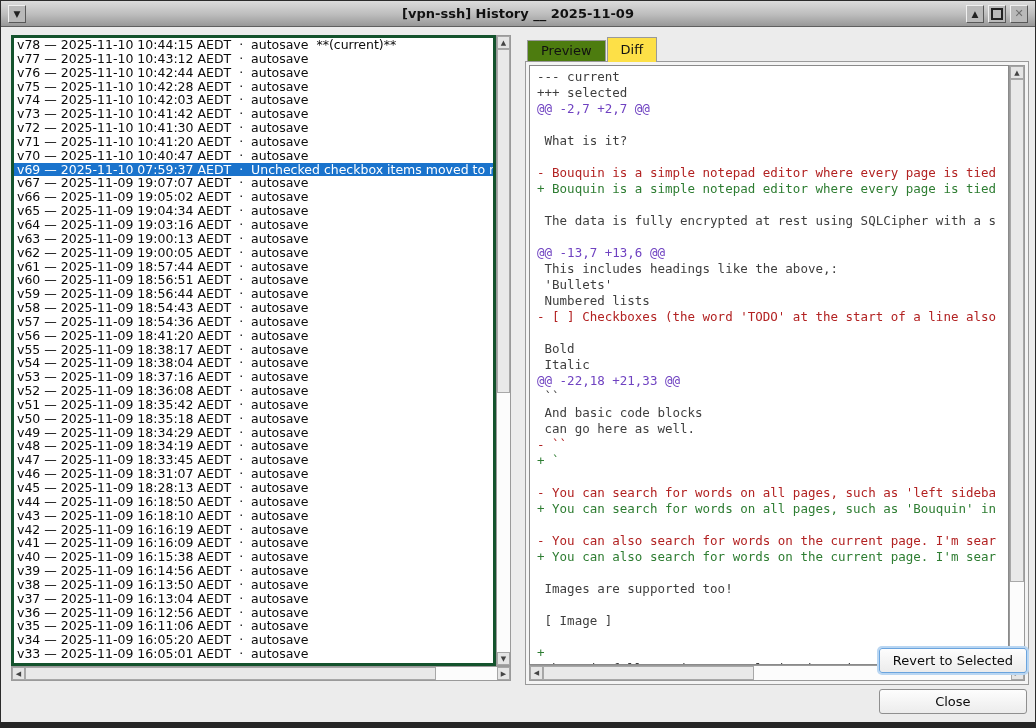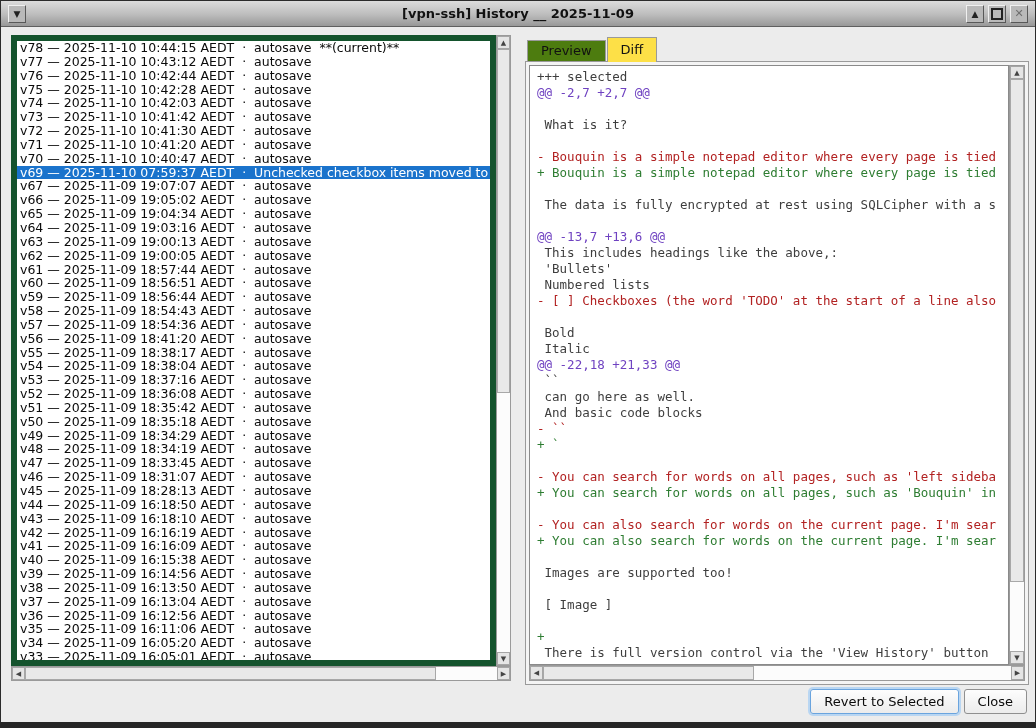--- a/index.html
+++ b/index.html
@@ -28,21 +28,21 @@
   .tb-left{margin-left:5px;display:flex;}
   .tb-right{margin-left:auto;margin-right:5px;display:flex;}
   .tb-btn.close-glyph{color:#6e6e6e;font-weight:bold;font-size:11px;}
   .tb-btn .sq{width:8px;height:8px;border:2px solid #222;}
   
   .list-panel{
     position:absolute;left:10px;top:34px;width:500px;height:646px;
     display:grid;grid-template-columns:1fr 15px;grid-template-rows:1fr 15px;
   }
   .list-view{
-    background:#fff;border:6px solid #14532d;overflow:hidden;box-sizing:border-box;
+    background:#fff;border:3px solid #14532d;overflow:hidden;box-sizing:border-box;
   }
   .lrow{
     height:13.85px;line-height:13.9px;padding-left:3px;
     font-size:12.5px;color:#0a0a0a;white-space:pre;overflow:hidden;
   }
   .lrow.sel{background:var(--selection,#1a73cc);color:#fff;}
   
   .vscroll{
     display:flex;flex-direction:column;background:#fcfcfc;
     border:1px solid #9a9a9a;box-sizing:border-box;
@@ -88,21 +88,21 @@
     font-family:"DejaVu Sans Mono",monospace;font-size:12.5px;line-height:16px;
     white-space:pre;color:#3e3e3e;
   }
   .dline.meta{color:#3e3e3e;}
   .dline.ctx{color:#3e3e3e;}
   .dline.hunk{color:var(--diff-hunk,#6f42c1);}
   .dline.del{color:var(--diff-del,#b22222);}
   .dline.add{color:var(--diff-add,#2e7d32);}
   .notebook .hscroll{grid-column:1/3;}
   
-  .btn-row{position:absolute;right:8px;bottom:8px;display:flex;gap:5px;}
+  .btn-row{position:absolute;right:8px;bottom:8px;display:flex;gap:16px;flex-direction:column;}
   .btn{
     font-family:"DejaVu Sans",sans-serif;font-size:13px;color:#0a0a0a;
     background:linear-gradient(#fdfdfd,#ececec);
     border:1px solid #8f8f8f;border-radius:3px;padding:4px 13px;
   }
   .btn.focus{border:1px solid #6aa4de;box-shadow:0 0 0 2px #b9d6f2;}
 </style>
 </head>
 <body>
 
@@ -192,42 +192,43 @@
   </div>
 </div>
 
 <div class="tabs">
   <div class="tab">Preview</div>
   <div class="tab active">Diff</div>
 </div>
 
 <div class="notebook">
   <div class="diff-view">
+      <div class="dline meta">--- current</div>
       <div class="dline meta">+++ selected</div>
       <div class="dline hunk">@@ -2,7 +2,7 @@</div>
       <div class="dline ctx"> </div>
       <div class="dline ctx"> What is it?</div>
       <div class="dline ctx"> </div>
       <div class="dline del">- Bouquin is a simple notepad editor where every page is tied</div>
       <div class="dline add">+ Bouquin is a simple notepad editor where every page is tied</div>
       <div class="dline ctx"> </div>
       <div class="dline ctx"> The data is fully encrypted at rest using SQLCipher with a s</div>
       <div class="dline ctx"> </div>
       <div class="dline hunk">@@ -13,7 +13,6 @@</div>
       <div class="dline ctx"> This includes headings like the above,:</div>
       <div class="dline ctx"> 'Bullets'</div>
       <div class="dline ctx"> Numbered lists</div>
       <div class="dline del">- [ ] Checkboxes (the word 'TODO' at the start of a line also</div>
       <div class="dline ctx"> </div>
       <div class="dline ctx"> Bold</div>
       <div class="dline ctx"> Italic</div>
       <div class="dline hunk">@@ -22,18 +21,33 @@</div>
       <div class="dline ctx"> ``</div>
+      <div class="dline ctx"> And basic code blocks</div>
       <div class="dline ctx"> can go here as well.</div>
-      <div class="dline ctx"> And basic code blocks</div>
       <div class="dline del">- ``</div>
       <div class="dline add">+ `</div>
       <div class="dline ctx"> </div>
       <div class="dline del">- You can search for words on all pages, such as 'left sideba</div>
       <div class="dline add">+ You can search for words on all pages, such as 'Bouquin' in</div>
       <div class="dline ctx"> </div>
       <div class="dline del">- You can also search for words on the current page. I'm sear</div>
       <div class="dline add">+ You can also search for words on the current page. I'm sear</div>
       <div class="dline ctx"> </div>
       <div class="dline ctx"> Images are supported too!</div>

